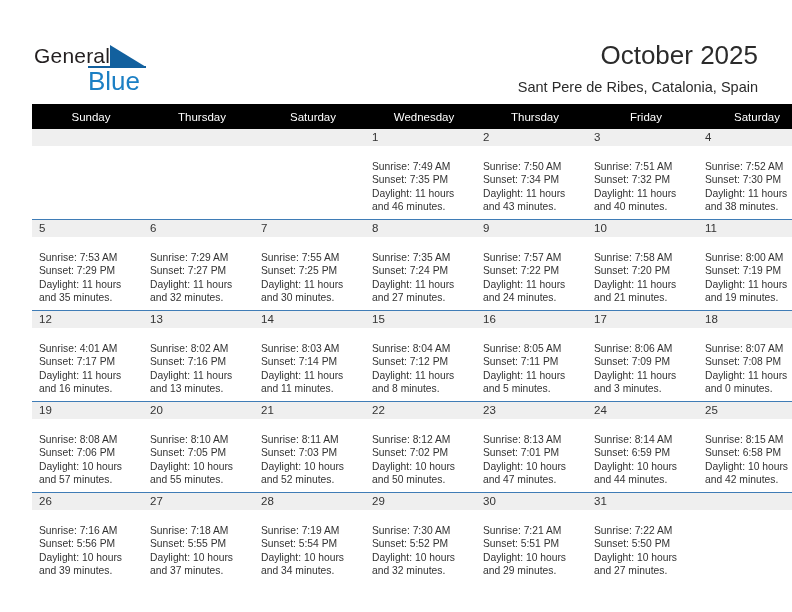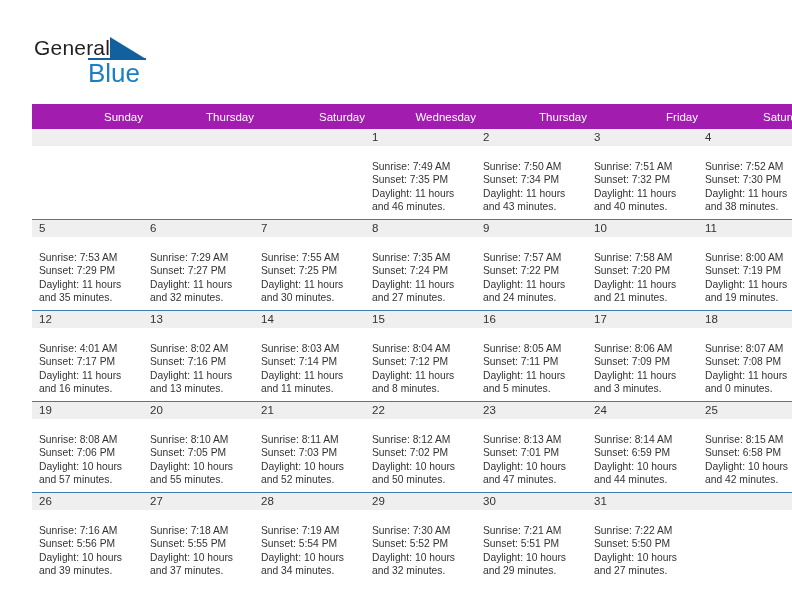--- a/index.html
+++ b/index.html
@@ -18,21 +18,21 @@
     position: relative;
     width: 792px;
     height: 612px;
     box-sizing: border-box;
   }
 
   
   .top {
     position: absolute;
     left: 0;
-    top: 0;
+    top: 8px;
     width: 792px;
     height: 104px;
   }
   .brand {
     position: absolute;
     left: 34px;
     top: 36px;
     width: 220px;
     height: 50px;
   }
@@ -98,25 +98,25 @@
     left: 32px;
     top: 104px;
     width: 728px;
   }
   table.cal {
     border-collapse: collapse;
     table-layout: fixed;
     width: 728px;
   }
   table.cal th {
-    background: #a21caf;
+    background: #000000;
     color: #ffffff;
     font-size: 11.5px;
     font-weight: normal;
-    text-align: right;
+    text-align: center;
     padding: 5px 0 5px 7px;
     height: 15px;
     border: none;
     width: 104px;
   }
   table.cal td {
     vertical-align: top;
     padding: 0;
     width: 104px;
     height: 90px;
@@ -158,20 +158,24 @@
 
   <div class="top">
 
     <div class="brand">
       <span class="brand-general">General</span>
       <span class="brand-triangle"></span>
       <span class="brand-underline"></span>
       <span class="brand-blue">Blue</span>
     </div>
 
+    <div class="title-block">
+      <div class="cal-title">October 2025</div>
+      <div class="cal-subtitle">Sant Pere de Ribes, Catalonia, Spain</div>
+    </div>
 
   </div>
 
   <div class="calendar">
     <table class="cal">
       <thead>
         <tr>
           <th>Sunday</th>
           <th>Thursday</th>
           <th>Saturday</th>

